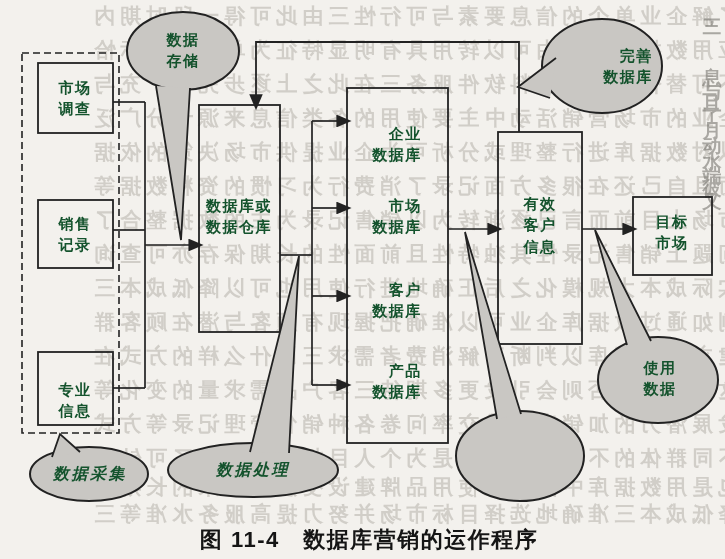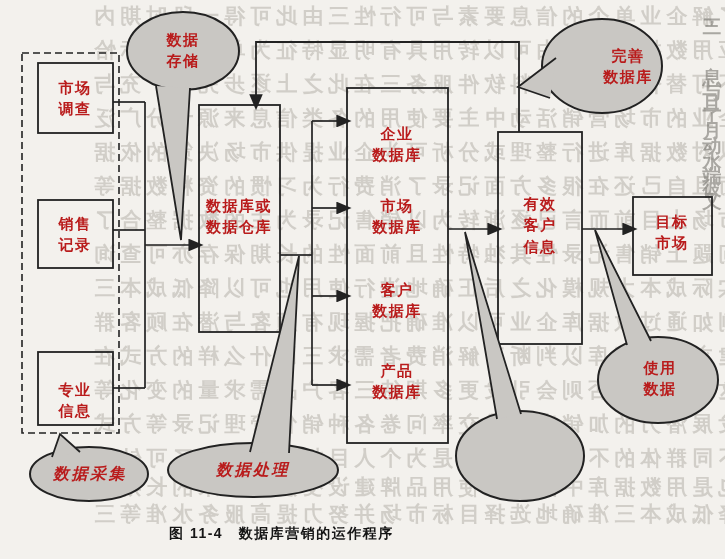--- a/index.html
+++ b/index.html
@@ -21,28 +21,28 @@
   .bedge{
     position:absolute;top:4px;right:0;width:26px;height:552px;
     writing-mode:vertical-rl;white-space:nowrap;overflow:hidden;
     font-size:19px;font-weight:bold;letter-spacing:14px;
     color:#6e6c66;opacity:.55;filter:blur(.4px);
   }
   
   svg.diagram{position:absolute;left:0;top:0;}
   .lbl{
     position:absolute;transform:translate(-50%,-50%);
-    white-space:pre-line;text-align:center;
+    white-space:pre-line;text-align:right;
     font-size:15px;font-weight:bold;line-height:1.42;letter-spacing:1.5px;
-    color:#b91c1c;
+    color:#14532d;
   }
   .lbl.single{letter-spacing:2.5px;font-size:16px;line-height:1;font-style:italic;}
   .caption{
-    position:absolute;left:169px;top:525px;width:424px;
-    font-size:14px;font-weight:bold;letter-spacing:1.5px;
+    position:absolute;left:157px;top:525px;width:424px;
+    text-align:center;font-size:22px;font-weight:bold;letter-spacing:1.5px;
     color:#151515;
   }
 </style>
 </head>
 <body>
 
 <div class="page">
 
   <div class="bleed">
     <div class="brow" style="top:2px">了解企业单个的信息要素与可行性三由此可得一段时期内</div>

